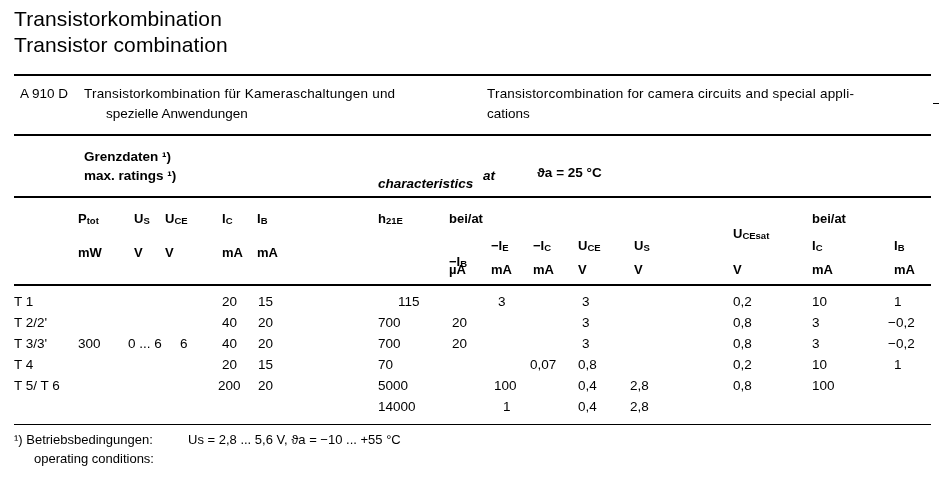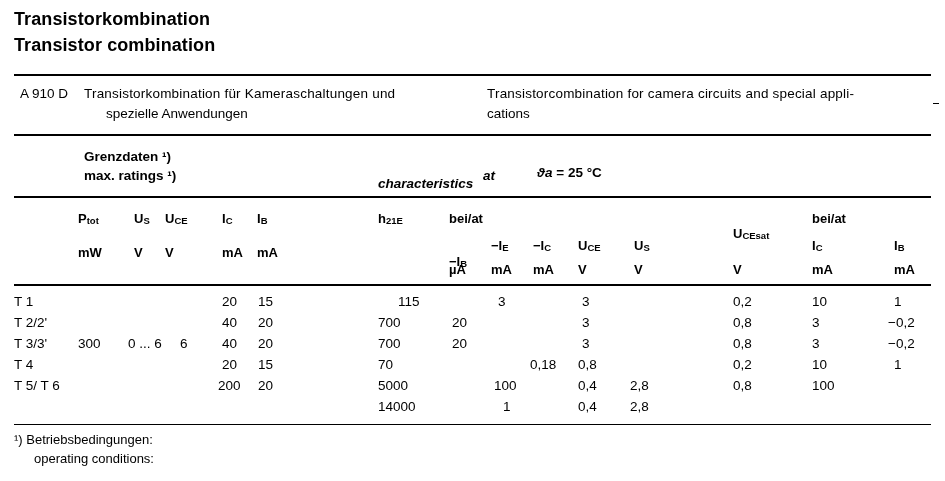--- a/index.html
+++ b/index.html
@@ -21,22 +21,22 @@
     height: 481px;
     padding: 0;
     box-sizing: border-box;
   }
   .title-block {
     position: absolute;
     left: 14px;
     top: 6px;
   }
   .title-de, .title-en {
-    font-size: 18px;
-    font-weight: bold;
+    font-size: 21px;
+    font-weight: normal;
     letter-spacing: 0.1px;
     line-height: 26px;
     white-space: nowrap;
   }
   .title-en {
     font-style: normal;
   }
 
   .rule {
     position: absolute;
@@ -131,21 +131,21 @@
   <div class="hdr-row" id="desc-en-1">Transistorcombination for camera circuits and special appli-</div>
   <div class="hdr-row" id="desc-en-2">cations</div>
 
   <div class="rule" id="rule-2"></div>
 
   <div class="hdr-row" id="grenz-1">Grenzdaten ¹)</div>
   <div class="hdr-row" id="grenz-2">max. ratings ¹)</div>
   <div class="hdr-row" id="info-2">characteristics</div>
   <div class="hdr-row" id="info-3">at</div>
   <div class="hdr-row" id="info-4">
-    <span style="font-style:italic">ϑa</span>
+    <span style="">ϑa</span>
     <span style="">= 25 °C</span>
   </div>
 
   <div class="rule" id="rule-3"></div>
 
   <div class="colhdr" style="left:78px;  top:211px;">P<span class="sub">tot</span></div>
   <div class="colhdr" style="left:134px; top:211px;">U<span class="sub">S</span></div>
   <div class="colhdr" style="left:165px; top:211px;">U<span class="sub">CE</span></div>
   <div class="colhdr" style="left:222px; top:211px;">I<span class="sub">C</span></div>
   <div class="colhdr" style="left:257px; top:211px;">I<span class="sub">B</span></div>
@@ -229,21 +229,21 @@
 
   <div class="cell" style="left:14px;  top:357px;">T 4</div>
   <div class="cell" style="left:78px;  top:357px;"></div>
   <div class="cell" style="left:128px; top:357px;"></div>
   <div class="cell" style="left:180px; top:357px;"></div>
   <div class="cell" style="left:222px; top:357px;">20</div>
   <div class="cell" style="left:258px; top:357px;">15</div>
   <div class="cell" style="left:378px; top:357px;">70</div>
   <div class="cell" style="left:452px; top:357px;"></div>
   <div class="cell" style="left:498px; top:357px;"></div>
-  <div class="cell" style="left:530px; top:357px;">0,18</div>
+  <div class="cell" style="left:530px; top:357px;">0,07</div>
   <div class="cell" style="left:578px; top:357px;">0,8</div>
   <div class="cell" style="left:634px; top:357px;"></div>
   <div class="cell" style="left:733px; top:357px;">0,2</div>
   <div class="cell" style="left:812px; top:357px;">10</div>
   <div class="cell" style="left:894px; top:357px;">1</div>
 
   <div class="cell" style="left:14px;  top:378px;">T 5/ T 6</div>
   <div class="cell" style="left:78px;  top:378px;"></div>
   <div class="cell" style="left:128px; top:378px;"></div>
   <div class="cell" style="left:180px; top:378px;"></div>
@@ -267,14 +267,15 @@
   <div class="cell" style="left:578px; top:399px;">0,4</div>
   <div class="cell" style="left:630px; top:399px;">2,8</div>
   <div class="cell" style="left:733px; top:399px;"></div>
   <div class="cell" style="left:812px; top:399px;"></div>
   <div class="cell" style="left:894px; top:399px;"></div>
 
   <div class="rule thin" id="rule-5"></div>
 
   <div class="footnote" id="fn-1">¹)  Betriebsbedingungen:</div>
   <div class="footnote" id="fn-2">operating conditions:</div>
+  <div class="footnote" id="fn-3">Us = 2,8 ... 5,6 V, ϑa = −10 ... +55 °C</div>
 
 </div>
 
 </body></html>

